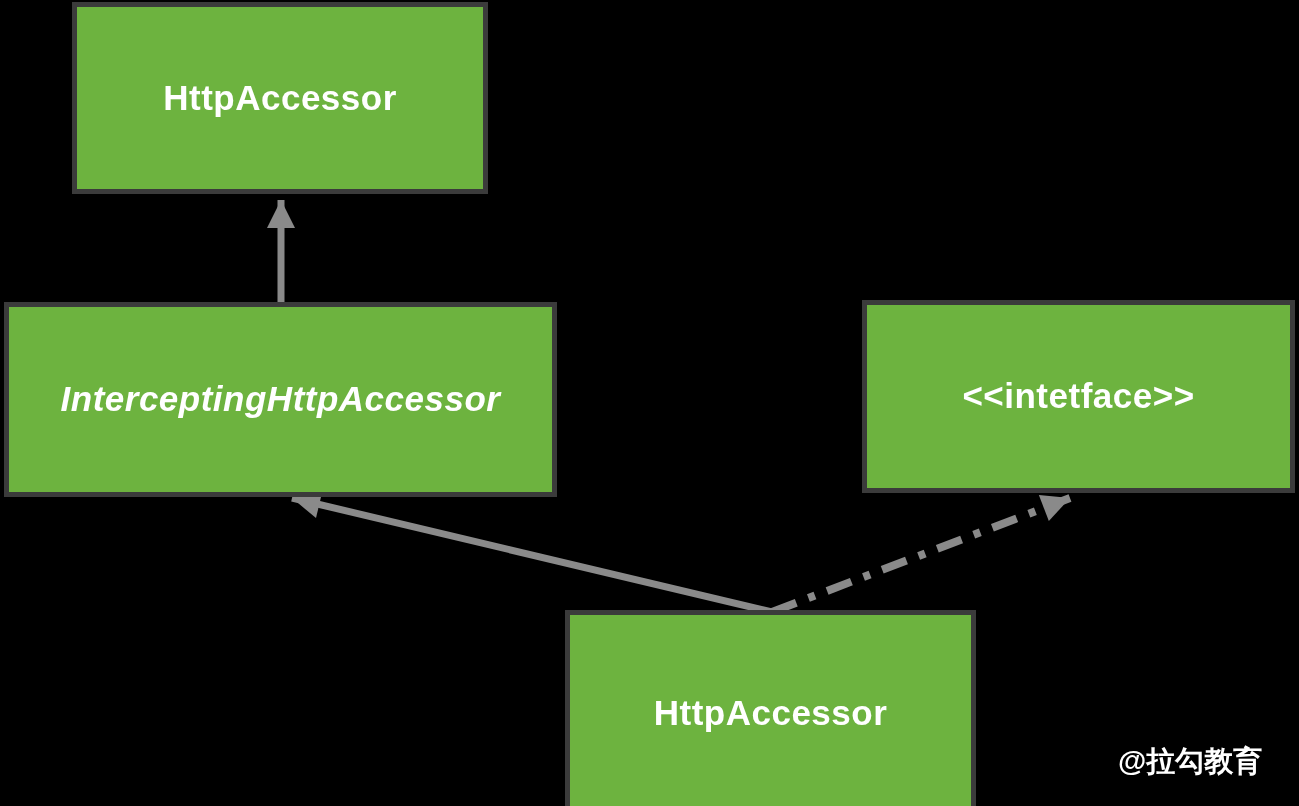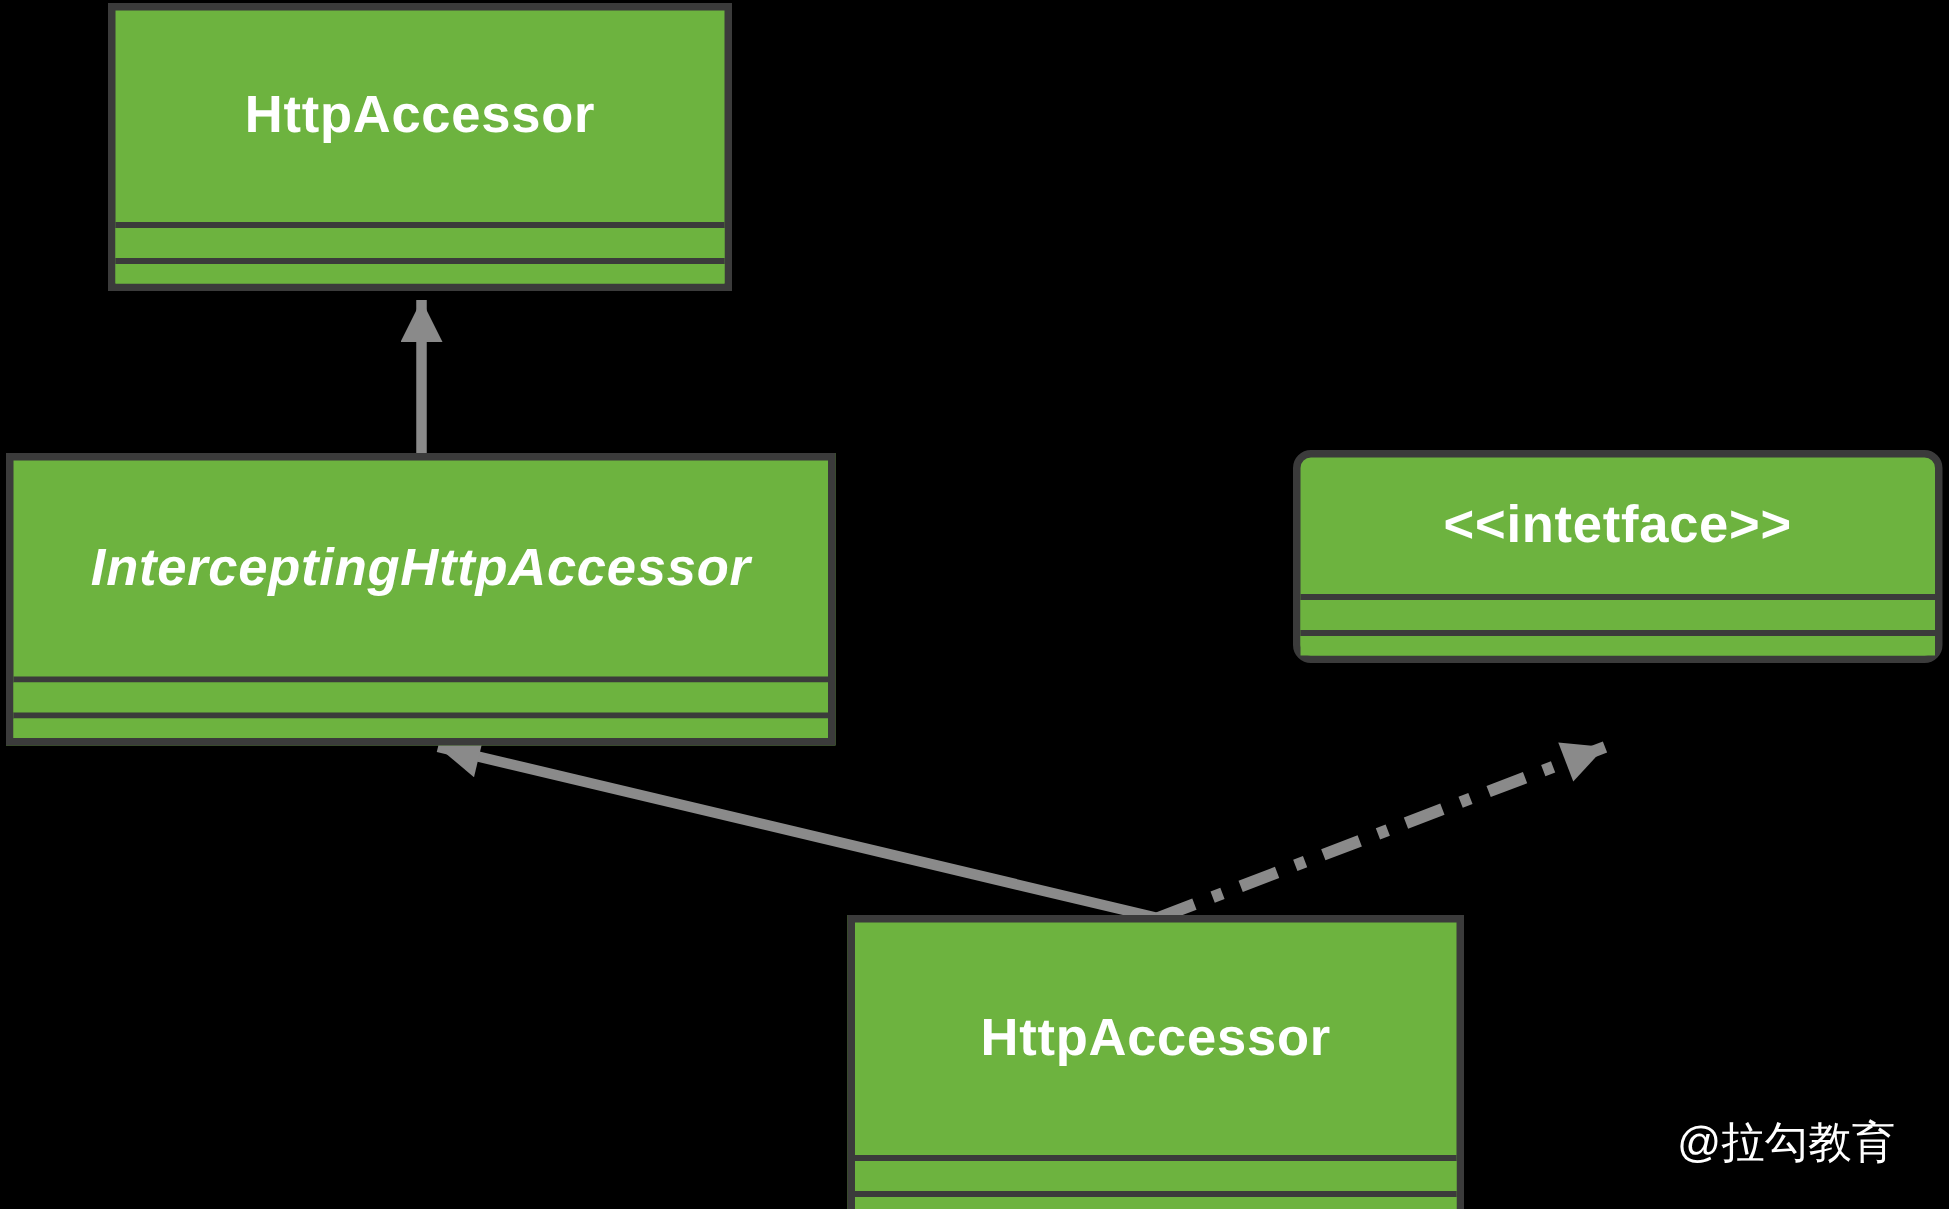--- a/index.html
+++ b/index.html
@@ -22,21 +22,21 @@
     width: 1299px;
     height: 806px;
     pointer-events: none;
   }
   .uml-box {
     position: absolute;
     box-sizing: border-box;
     background: #6db33f;
     border: 5px solid #3b3b3b;
     display: flex;
-    flex-direction: column;
+    flex-direction: row;
   }
   .uml-title {
     flex: 1;
     display: flex;
     flex-direction: column;
     align-items: center;
     justify-content: center;
     color: #ffffff;
     font-weight: bold;
     font-size: 35px;
@@ -52,29 +52,29 @@
     height: 20px;
     background: #6db33f;
   }
   .uml-comp-methods {
     height: 13px;
     background: #6db33f;
   }
   
   #node-httpaccessor            { left: 72px;  top: 2px;   width: 416px; height: 192px; }
   #node-interceptinghttpaccessor{ left: 4px;   top: 302px; width: 553px; height: 195px; font-style: italic; }
-  #node-restoperations          { left: 862px; top: 300px; width: 433px; height: 142px; border-radius: 12px; }
+  #node-restoperations          { left: 862px; top: 300px; width: 433px; height: 193px; }
   #node-resttemplate            { left: 565px; top: 610px; width: 411px; height: 206px; }
   .watermark {
     position: absolute;
     left: 1118px;
     top: 742px;
     width: 150px;
     color: #ffffff;
-    font-weight: normal;
+    font-weight: bold;
     font-size: 29px;
     white-space: nowrap;
   }
 </style>
 </head>
 <body>
 
 <div class="canvas">
 
   <svg class="edges-svg" viewBox="0 0 1299 806" xmlns="http://www.w3.org/2000/svg">

